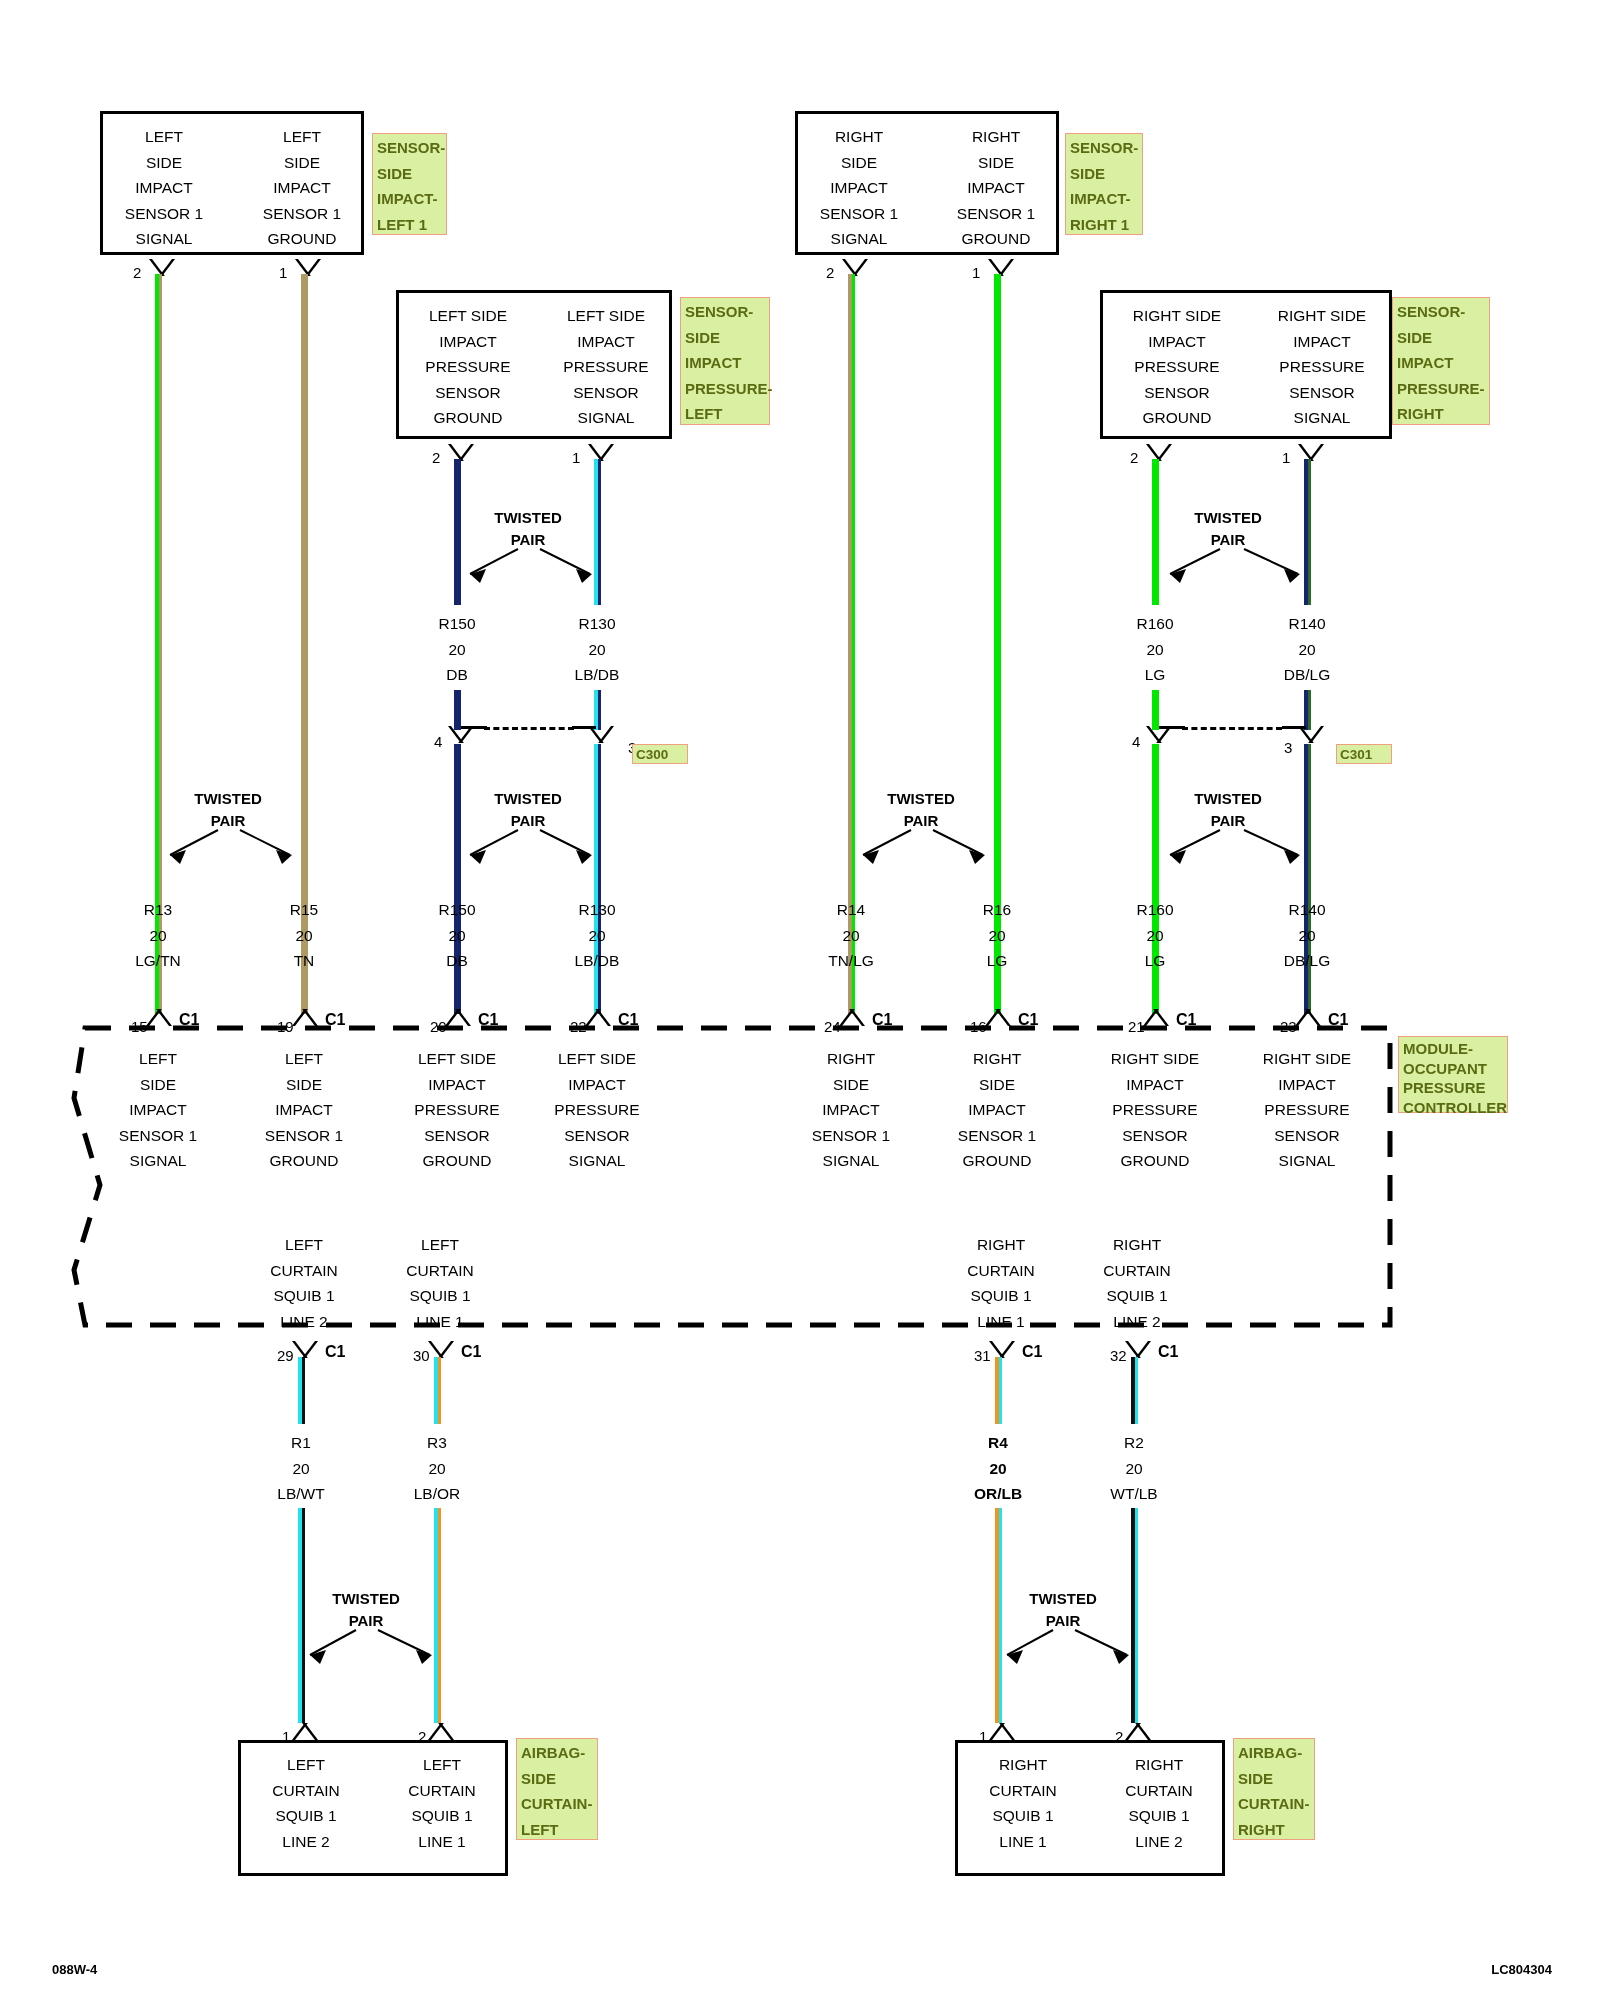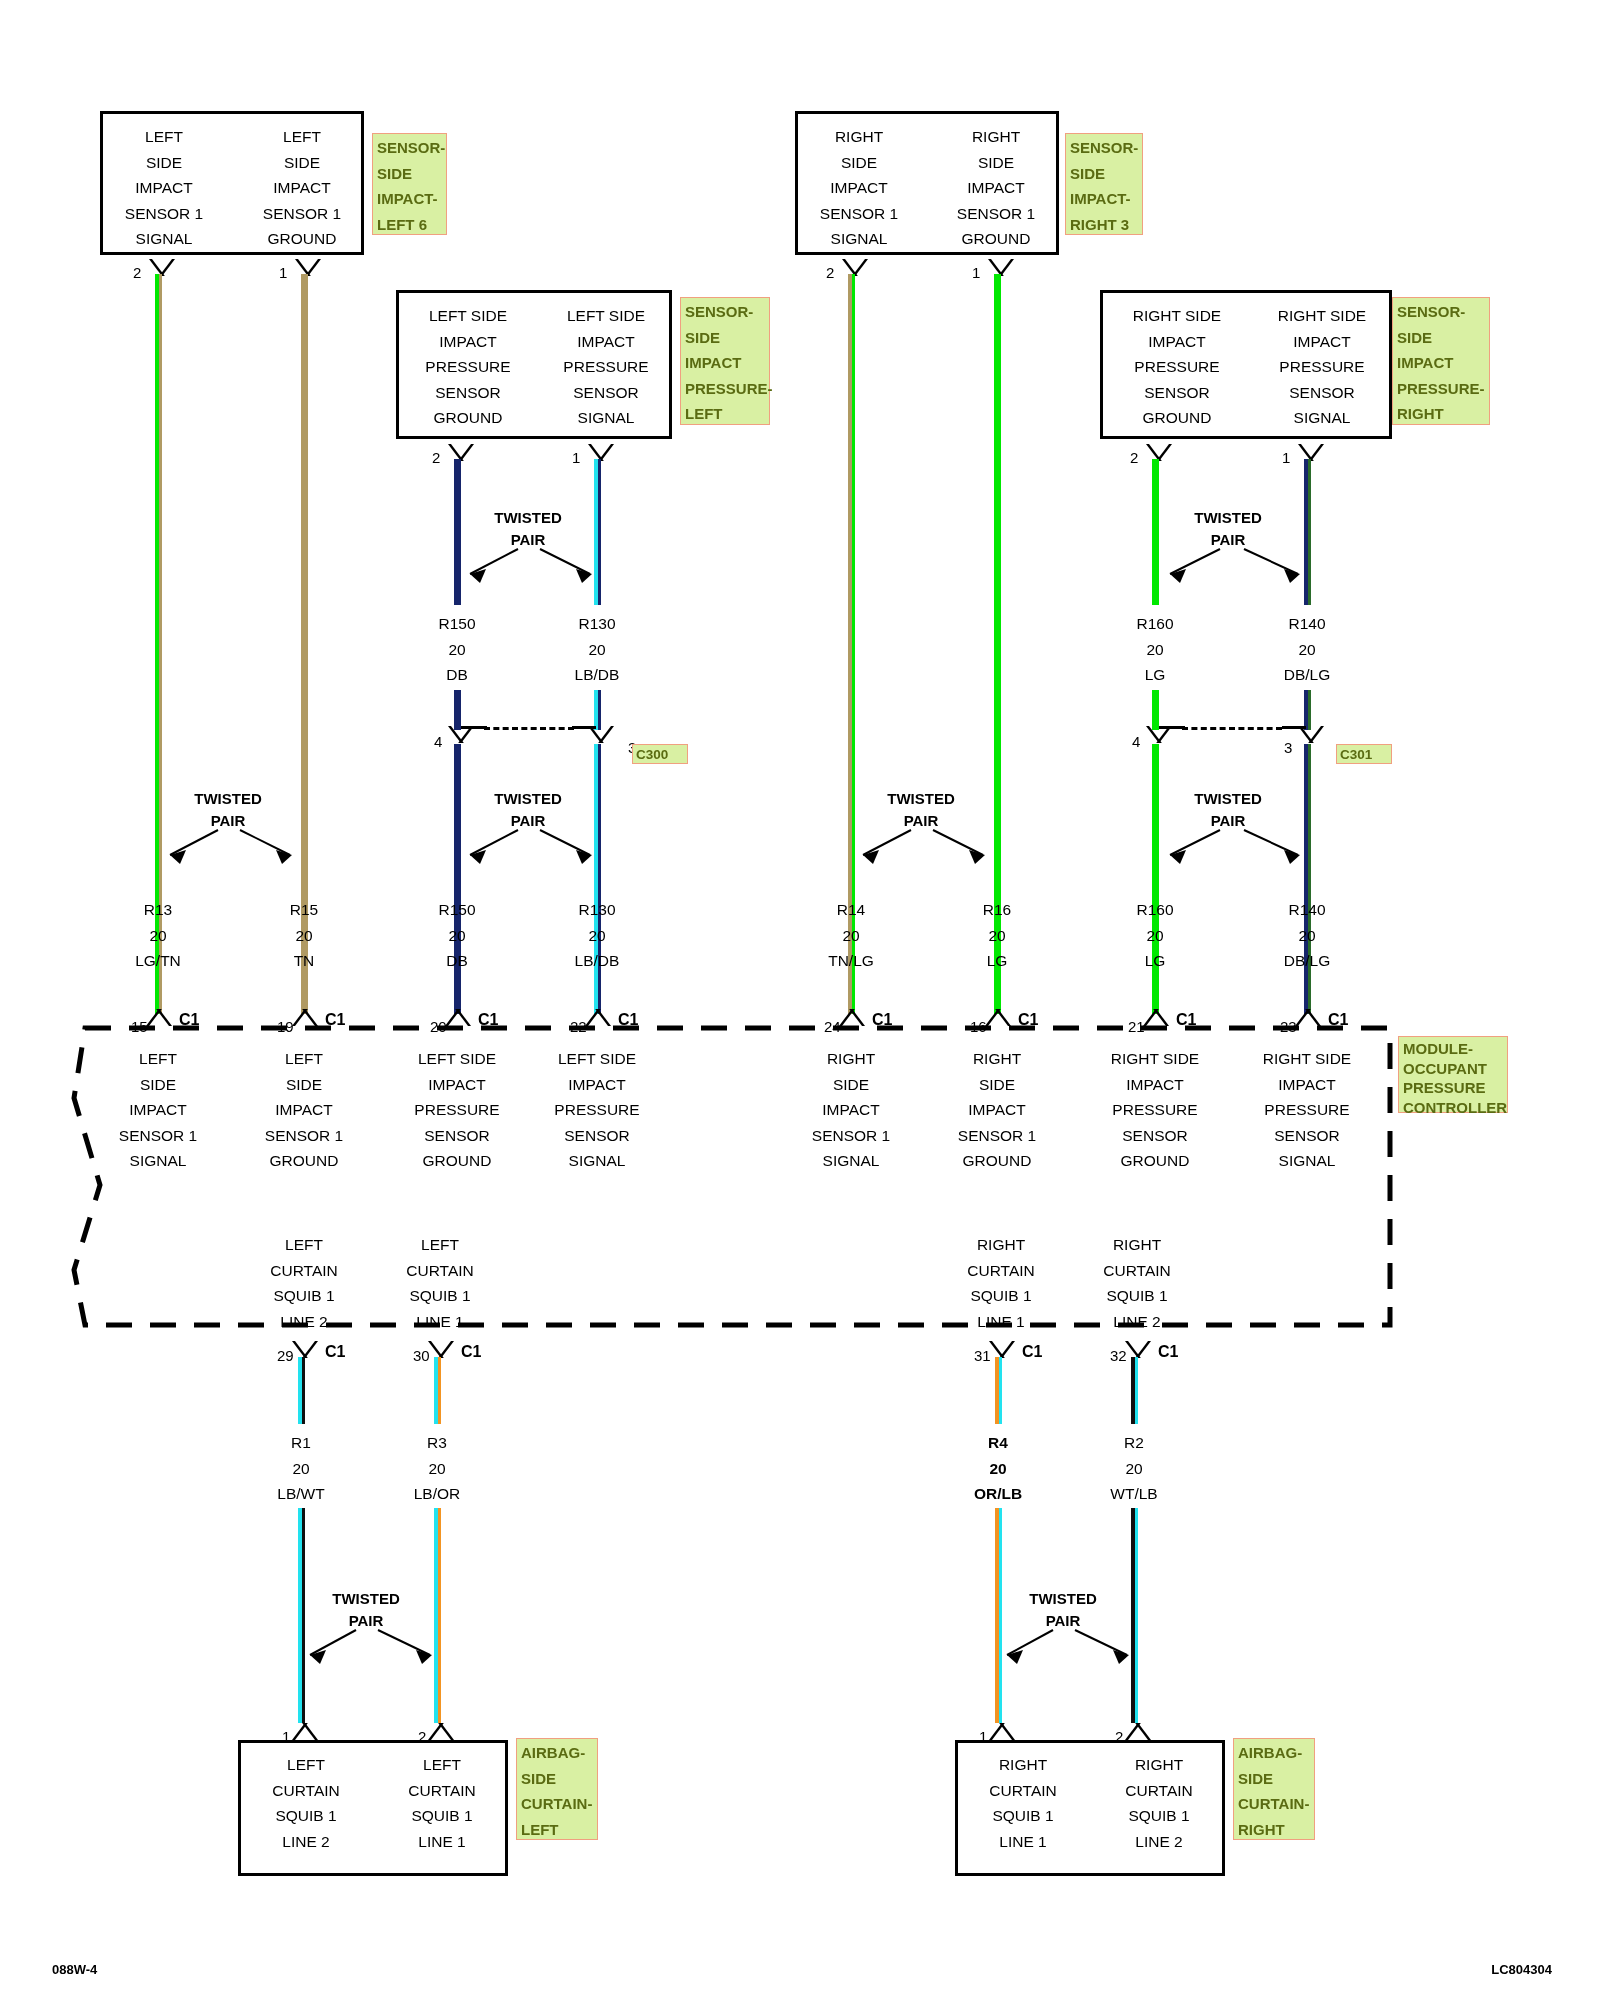--- a/index.html
+++ b/index.html
@@ -80,21 +80,21 @@
       <div>SIDE</div>
       <div>IMPACT</div>
       <div>SENSOR 1</div>
       <div>GROUND</div>
     </div>
   </div>
   <div class="hl" style="left:372px;top:133px;width:75px;height:102px;">
     <div>SENSOR-</div>
     <div>SIDE</div>
     <div>IMPACT-</div>
-    <div>LEFT 6</div>
+    <div>LEFT 1</div>
   </div>
 
   <div class="pinnum" style="left:133px;top:265px;">2</div>
   <div class="vdown" style="left:149px;top:259px;"></div>
   <div class="pinnum" style="left:279px;top:265px;">1</div>
   <div class="vdown" style="left:295px;top:259px;"></div>
 
   <div class="w" style="left:155px;top:274px;height:740px;">
     <i class="a" style="background:#00e800"></i>
       <i class="b" style="background:#b09a63"></i>
@@ -225,21 +225,21 @@
       <div>SIDE</div>
       <div>IMPACT</div>
       <div>SENSOR 1</div>
       <div>GROUND</div>
     </div>
   </div>
   <div class="hl" style="left:1065px;top:133px;width:78px;height:102px;">
     <div>SENSOR-</div>
     <div>SIDE</div>
     <div>IMPACT-</div>
-    <div>RIGHT 3</div>
+    <div>RIGHT 1</div>
   </div>
   <div class="pinnum" style="left:826px;top:265px;">2</div>
   <div class="vdown" style="left:842px;top:259px;"></div>
   <div class="pinnum" style="left:972px;top:265px;">1</div>
   <div class="vdown" style="left:988px;top:259px;"></div>
 
   <div class="w" style="left:848px;top:274px;height:740px;">
     <i class="a" style="background:#b09a63"></i>
       <i class="b" style="background:#00e800"></i>
   </div>

